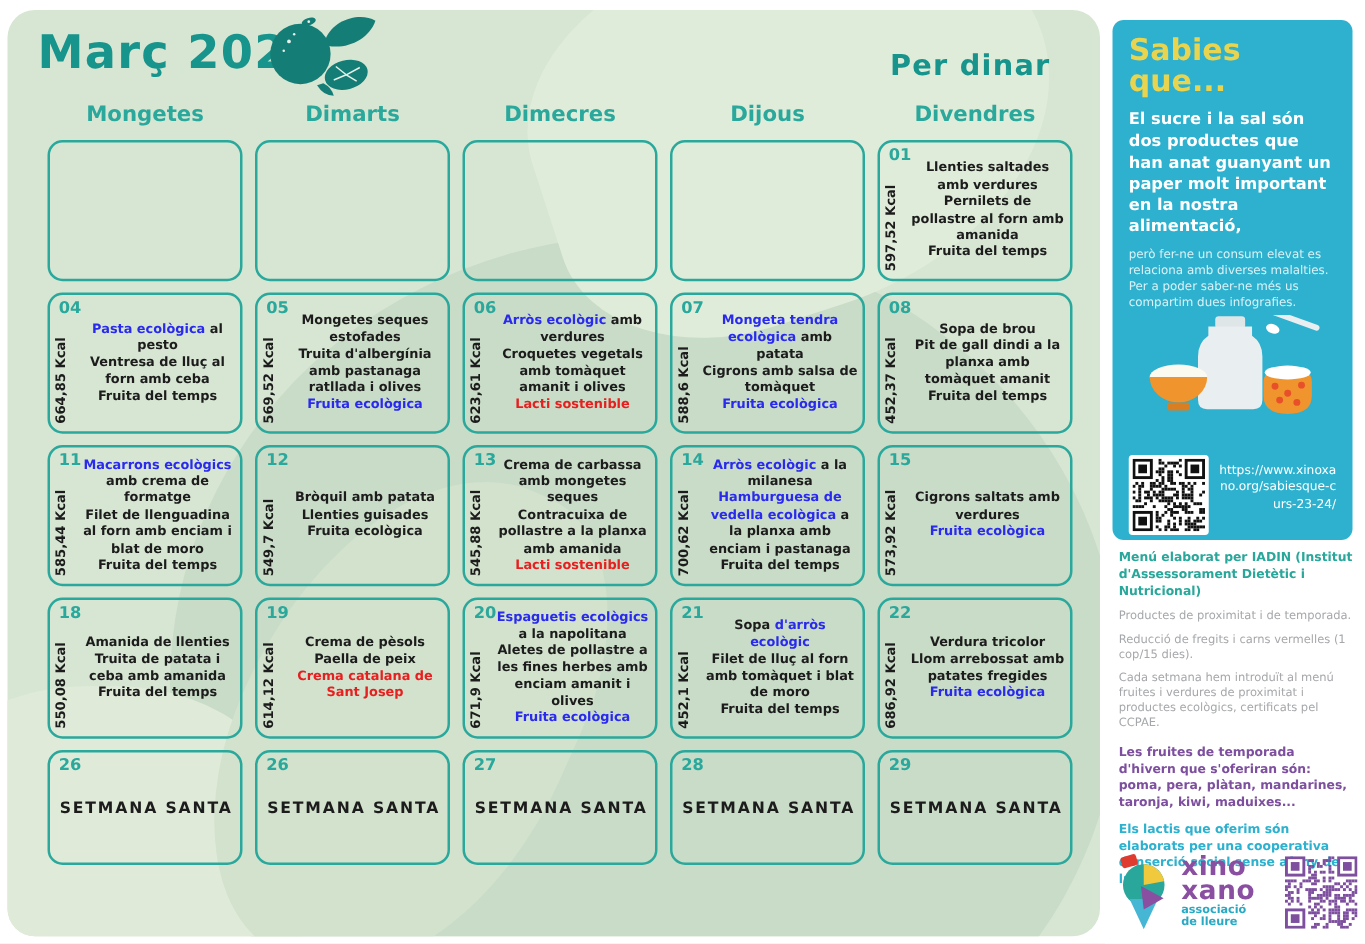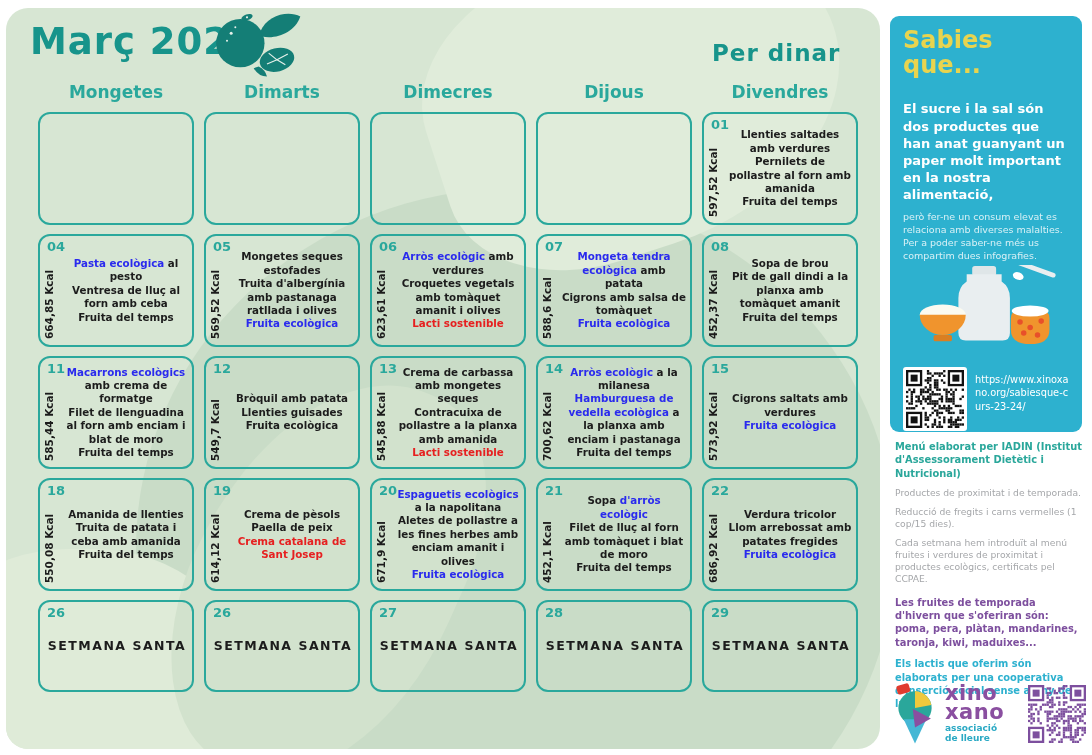--- a/index.html
+++ b/index.html
@@ -43,24 +43,24 @@
     font-weight:bold;font-size:10.3px;line-height:1.3;color:#1c1c1c;}
   .cell.setmana .menu{left:6px;font-size:12.5px;letter-spacing:1.5px;}
   .seg-black{color:#1c1c1c;} .seg-blue{color:#2a2aee;} .seg-red{color:#e62020;}
 
   
   .sidebar{position:absolute;left:884px;top:0;width:208px;height:755px;background:#fff;}
   .infobox{position:absolute;left:6px;top:16px;width:192px;height:416px;
     background:#2db1cf;border-radius:9px;padding:12px 13px;box-sizing:border-box;
     color:#fff;overflow:hidden;}
   .infobox .hd{color:#e8d44f;font-size:24px;font-weight:bold;line-height:1.05;margin:0;}
-  .infobox .lead{font-size:13px;font-weight:bold;line-height:1.32;margin:22px 0 0;}
+  .infobox .lead{font-size:13px;font-weight:bold;line-height:1.32;margin:9px 0 0;}
   .infobox .bodytxt{font-size:9.5px;color:#d9f1f6;line-height:1.35;margin:8px 0 0;}
   .illus{display:block;margin:2px auto 0;}
-  .qrrow{display:flex;align-items:flex-start;gap:8px;margin-top:10px;}
+  .qrrow{display:flex;align-items:flex-start;gap:8px;margin-top:20px;text-align:right;}
   .qrbox{width:58px;height:58px;background:#fff;border-radius:3px;padding:3px;flex:0 0 auto;}
   .qrbox svg{width:58px;height:58px;display:block;color:#111;fill:currentColor;}
   .urltxt{font-size:9.8px;color:#fff;line-height:1.4;word-break:break-all;margin-top:6px;}
 
   .notes{position:absolute;left:11px;top:440px;width:188px;}
   .notes .h2{color:#2aa79b;font-size:9.9px;font-weight:bold;line-height:1.35;margin:0 0 7px;}
   .notes .gray{color:#a5a7aa;font-size:9.2px;line-height:1.3;margin:0 0 7px;}
   .notes .fruits{color:#7d4f9e;font-weight:bold;font-size:9.9px;line-height:1.35;margin:11px 0 8px;}
   .notes .dairy{color:#2db1cf;font-weight:bold;font-size:9.9px;line-height:1.35;margin:0;}
 

